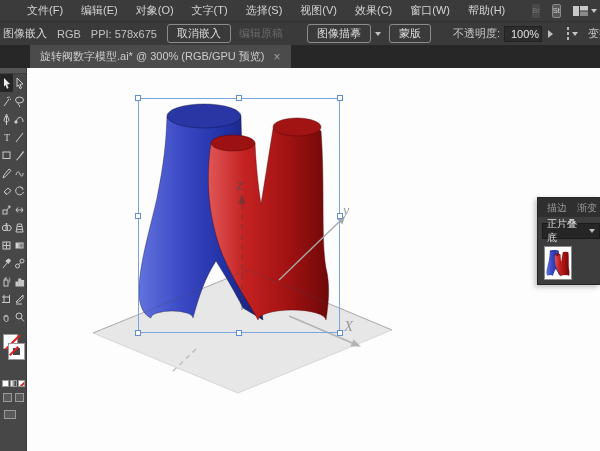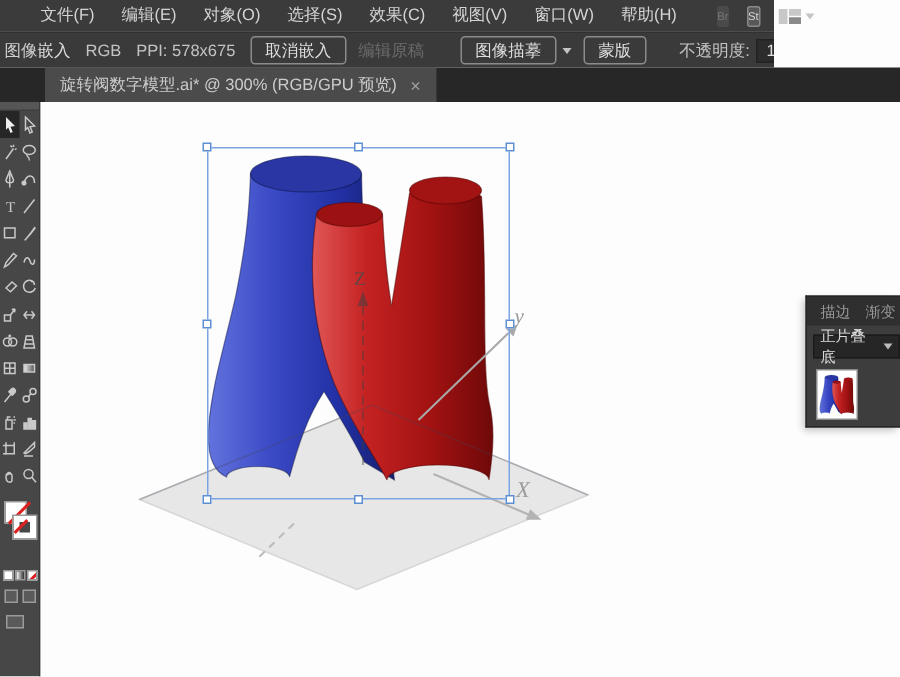--- a/index.html
+++ b/index.html
@@ -1,39 +1,39 @@
 <!DOCTYPE html>
 <html><head>
 <meta charset="utf-8">
 <style>
   * { margin:0; padding:0; box-sizing:border-box; }
   html,body { width:600px; height:451px; overflow:hidden; background:#fff;
     font-family:"Liberation Sans", sans-serif; }
   .app { position:relative; width:600px; height:451px; background:#fdfdfd; }
 
   
-  .menubar { position:absolute; left:0; top:0; width:516px; height:21px;
+  .menubar { position:absolute; left:0; top:0; width:600px; height:21px;
     background:#3b3b3b; display:flex; align-items:center; font-size:11px;
     color:#d4d4d4; white-space:nowrap; }
   .appicon { width:4px; height:15px; background:#dd8226; margin:0 0 2px 0; }
   .menu-item { padding:0 9px; height:21px; line-height:21px; cursor:default; }
   .menu-item:first-of-type { margin-left:18px; }
   .mb-sep { width:1px; height:13px; background:#2c2c2c; margin:0 6px; }
   .mb-ico { display:inline-flex; align-items:center; justify-content:center;
     margin:0 6px; }
   .sqico { width:14px; height:14px; border-radius:2px; font-size:7.5px;
     display:flex; align-items:center; justify-content:center; }
   .sq-br { background:#4a4a4a; color:#777; }
   .sq-st { background:#585858; color:#d8d8d8; border:1px solid #8a8a8a; }
   .chev { width:0; height:0; border-left:3px solid transparent;
     border-right:3px solid transparent; border-top:4px solid #c4c4c4;
     display:inline-block; margin-left:3px; }
 
   
-  .controlbar { position:absolute; left:0; top:21px; width:516px; height:24px;
+  .controlbar { position:absolute; left:0; top:21px; width:600px; height:24px;
     background:#3a3a3a; border-top:1px solid #313131; display:flex;
     align-items:center; font-size:11px; color:#c3c3c3; white-space:nowrap;
     overflow:hidden; }
   .cb-obj { color:#cfcfcf; margin-left:3px; width:54px; }
   .cb-txt { margin-right:10px; }
   .cb-strong { color:#dedede; }
   .cb-btn { border:1px solid #8b8b8b; border-radius:3px; background:transparent;
     color:#dedede; font-size:11px; padding:1px 9px; margin-right:8px; cursor:pointer;
     font-family:Liberation Sans, sans-serif; }
   .cb-sep { width:1px; height:14px; background:#2c2c2c; margin:0 7px; }
@@ -114,23 +114,24 @@
 </head>
 <body>
 
 <div class="app">
 
   <div class="menubar">
     <div class="appicon"></div>
     <span class="menu-item">文件(F)</span>
     <span class="menu-item">编辑(E)</span>
     <span class="menu-item">对象(O)</span>
+    <span class="menu-item">文字(T)</span>
     <span class="menu-item">选择(S)</span>
+    <span class="menu-item">视图(V)</span>
     <span class="menu-item">效果(C)</span>
-    <span class="menu-item">视图(V)</span>
     <span class="menu-item">窗口(W)</span>
     <span class="menu-item">帮助(H)</span>
     <span class="mb-sep"></span>
     <span class="mb-ico sqico sq-br">Br</span>
     <span class="mb-ico sqico sq-st">St</span>
     <span class="mb-ico">
       <svg width="15" height="12">
         <rect x="0" y="1" width="6" height="10" fill="#c8c8c8"></rect>
         <rect x="7" y="1" width="8" height="4.5" fill="#c8c8c8"></rect>
         <rect x="7" y="6.5" width="8" height="4.5" fill="#8a8a8a"></rect>

